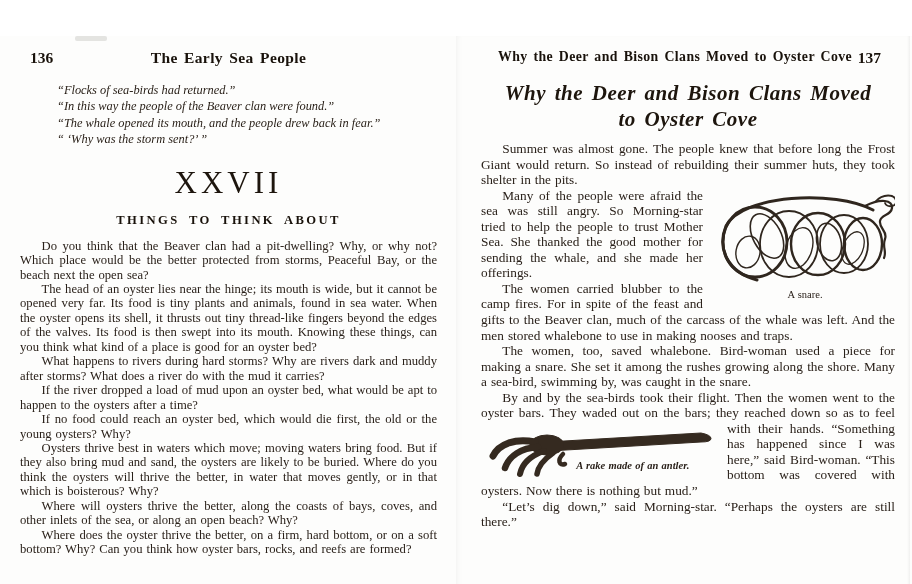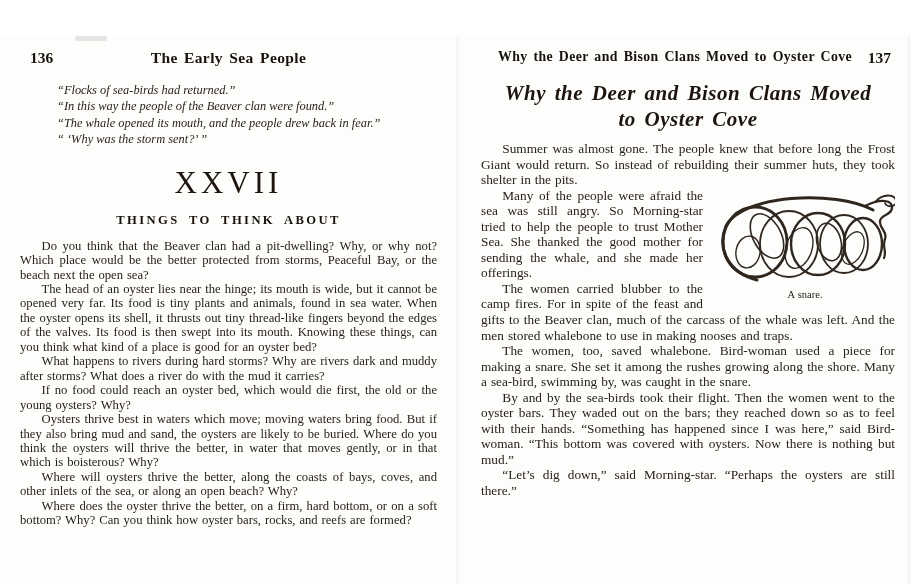--- a/index.html
+++ b/index.html
@@ -12,21 +12,21 @@
   .smudge { position:absolute; left:75px; top:0; width:32px; height:5px; background:#d9d8d5; border-radius:2px; opacity:.7; }
 
   .page { width:456px; height:584px; position:relative; }
   .page.left  { padding:13px 19px 0 20px; }
   .page.right { padding:13px 17px 0 25px; box-shadow: inset 5px 0 8px -7px rgba(0,0,0,0.10); }
 
   
   .pg-header { position:relative; height:20px; }
   .pg-num { font-weight:bold; font-size:15.5px; color:#19120b; }
   .pg-header .pg-num-left  { position:absolute; left:10px; top:0; }
-  .pg-header .pg-num-right { position:absolute; right:4px; top:0; }
+  .pg-header .pg-num-right { position:absolute; right:14px; top:0; }
   .run-head { display:block; text-align:center; font-weight:bold; font-size:15.5px; color:#19120b; letter-spacing:.4px; word-spacing:2px; }
   .page.right .run-head { font-size:13.8px; padding-right:26px; }
 
   
   .exercise { margin-top:13px; padding-left:17px; font-style:italic; font-size:12.4px; line-height:16.4px; color:#261d15; }
   .exercise .ex-line { padding-left:20px; }
 
   .chap-num  { margin-top:17px; text-align:center; font-size:31px; letter-spacing:4px; color:#1d150d; }
   .sec-head  { margin-top:12px; text-align:center; font-weight:bold; font-size:12.6px; letter-spacing:2.4px; word-spacing:4px; color:#19120b; }
 
@@ -65,20 +65,21 @@
       <div class="ex-line">“ ‘Why was the storm sent?’ ”</div>
     </div>
 
     <div class="chap-num">XXVII</div>
     <div class="sec-head">THINGS TO THINK ABOUT</div>
 
     <div class="left-body">
       <p>Do you think that the Beaver clan had a pit-dwelling? Why, or why not? Which place would be the better protected from storms, Peaceful Bay, or the beach next the open sea?</p>
       <p>The head of an oyster lies near the hinge; its mouth is wide, but it cannot be opened very far. Its food is tiny plants and animals, found in sea water. When the oyster opens its shell, it thrusts out tiny thread-like fingers beyond the edges of the valves. Its food is then swept into its mouth. Knowing these things, can you think what kind of a place is good for an oyster bed?</p>
       <p>What happens to rivers during hard storms? Why are rivers dark and muddy after storms? What does a river do with the mud it carries?</p>
+      <p>If the river dropped a load of mud upon an oyster bed, what would be apt to happen to the oysters after a time?</p>
       <p>If no food could reach an oyster bed, which would die first, the old or the young oysters? Why?</p>
       <p>Oysters thrive best in waters which move; moving waters bring food. But if they also bring mud and sand, the oysters are likely to be buried. Where do you think the oysters will thrive the better, in water that moves gently, or in that which is boisterous? Why?</p>
       <p>Where will oysters thrive the better, along the coasts of bays, coves, and other inlets of the sea, or along an open beach? Why?</p>
       <p>Where does the oyster thrive the better, on a firm, hard bottom, or on a soft bottom? Why? Can you think how oyster bars, rocks, and reefs are formed?</p>
     </div>
   </div>
 
   <div class="page right">
     <div class="pg-header">
       <span class="run-head">Why the Deer and Bison Clans Moved to Oyster Cove</span>
@@ -113,20 +114,33 @@
             </g>
           </svg>
           <figcaption>A snare.</figcaption>
         </figure>
 
         <p>Many of the people were afraid the sea was still angry. So Morning-star tried to help the people to trust Mother Sea. She thanked the good mother for sending the whale, and she made her offerings.</p>
         <p>The women carried blubber to the camp fires. For in spite of the feast and gifts to the Beaver clan, much of the carcass of the whale was left. And the men stored whalebone to use in making nooses and traps.</p>
         <p>The women, too, saved whalebone. Bird-woman used a piece for making a snare. She set it among the rushes growing along the shore. Many a sea-bird, swimming by, was caught in the snare.</p>
 
         <p>
-          <span>By and by the sea-birds took their flight. Then the women went to the oyster bars. They waded out on the </span><span>bars; they reached down so as to feel with their hands. “Something has happened since I was here,” said Bird-woman. “This bottom was covered with oysters. Now there is nothing but mud.”</span>
+          <span>By and by the sea-birds took their flight. Then the women went to the oyster bars. They waded out on the </span><span class="fig-rake">
+              <svg viewBox="0 0 244 58">
+              <g fill="#352a20" stroke="#352a20">
+                <path d="M72,20 L226,11 Q236,13 236,16.5 Q236,20 226,20 L74,29 Z" stroke-width="1"></path>
+                <ellipse cx="72" cy="23" rx="17" ry="10"></ellipse>
+                <path d="M60,20 C40,16 24,22 18,34" fill="none" stroke-width="7" stroke-linecap="round"></path>
+                <path d="M63,25 C46,26 34,34 30,46" fill="none" stroke-width="6.5" stroke-linecap="round"></path>
+                <path d="M69,29 C55,34 47,42 45,52" fill="none" stroke-width="6" stroke-linecap="round"></path>
+                <path d="M78,31 C68,38 63,45 62,52" fill="none" stroke-width="5.5" stroke-linecap="round"></path>
+                <path d="M88,32 C82,38 84,44 90,42" fill="none" stroke-width="4.5" stroke-linecap="round"></path>
+              </g>
+            </svg>
+              <span class="rake-caption">A rake made of an antler.</span>
+            </span><span>bars; they reached down so as to feel with their hands. “Something has happened since I was here,” said Bird-woman. “This bottom was covered with oysters. Now there is nothing but mud.”</span>
         </p>
 
         <p>“Let’s dig down,” said Morning-star. “Perhaps the oysters are still there.”</p>
       </div>
     </div>
   </div>
 </div>
 
 </body></html>

